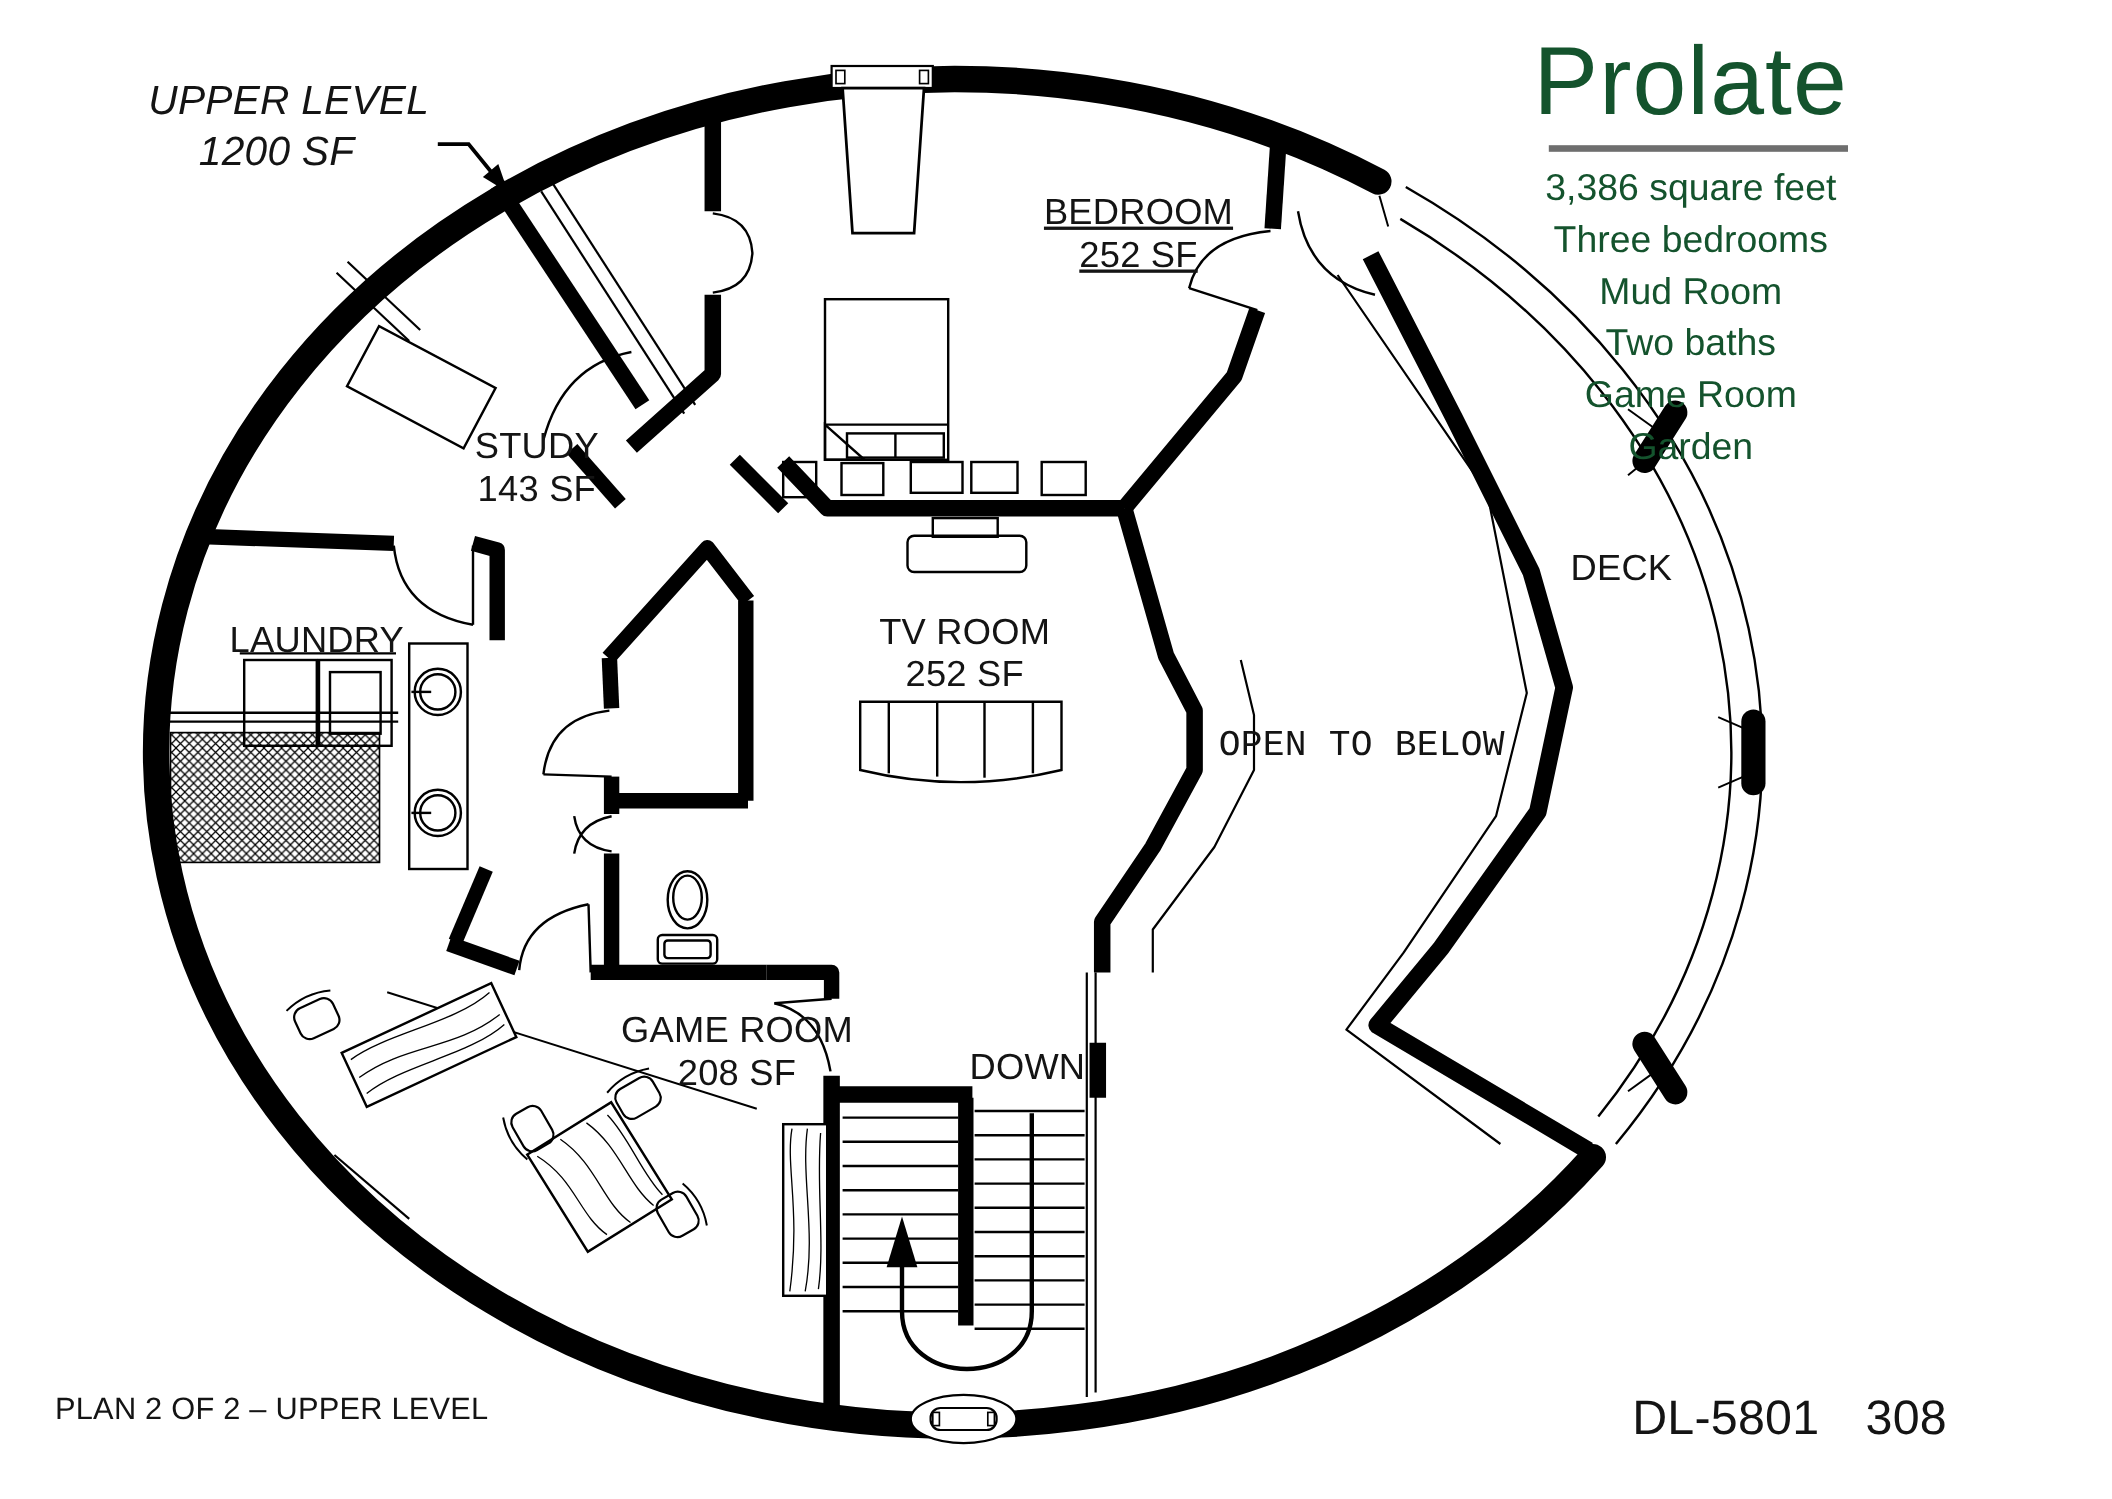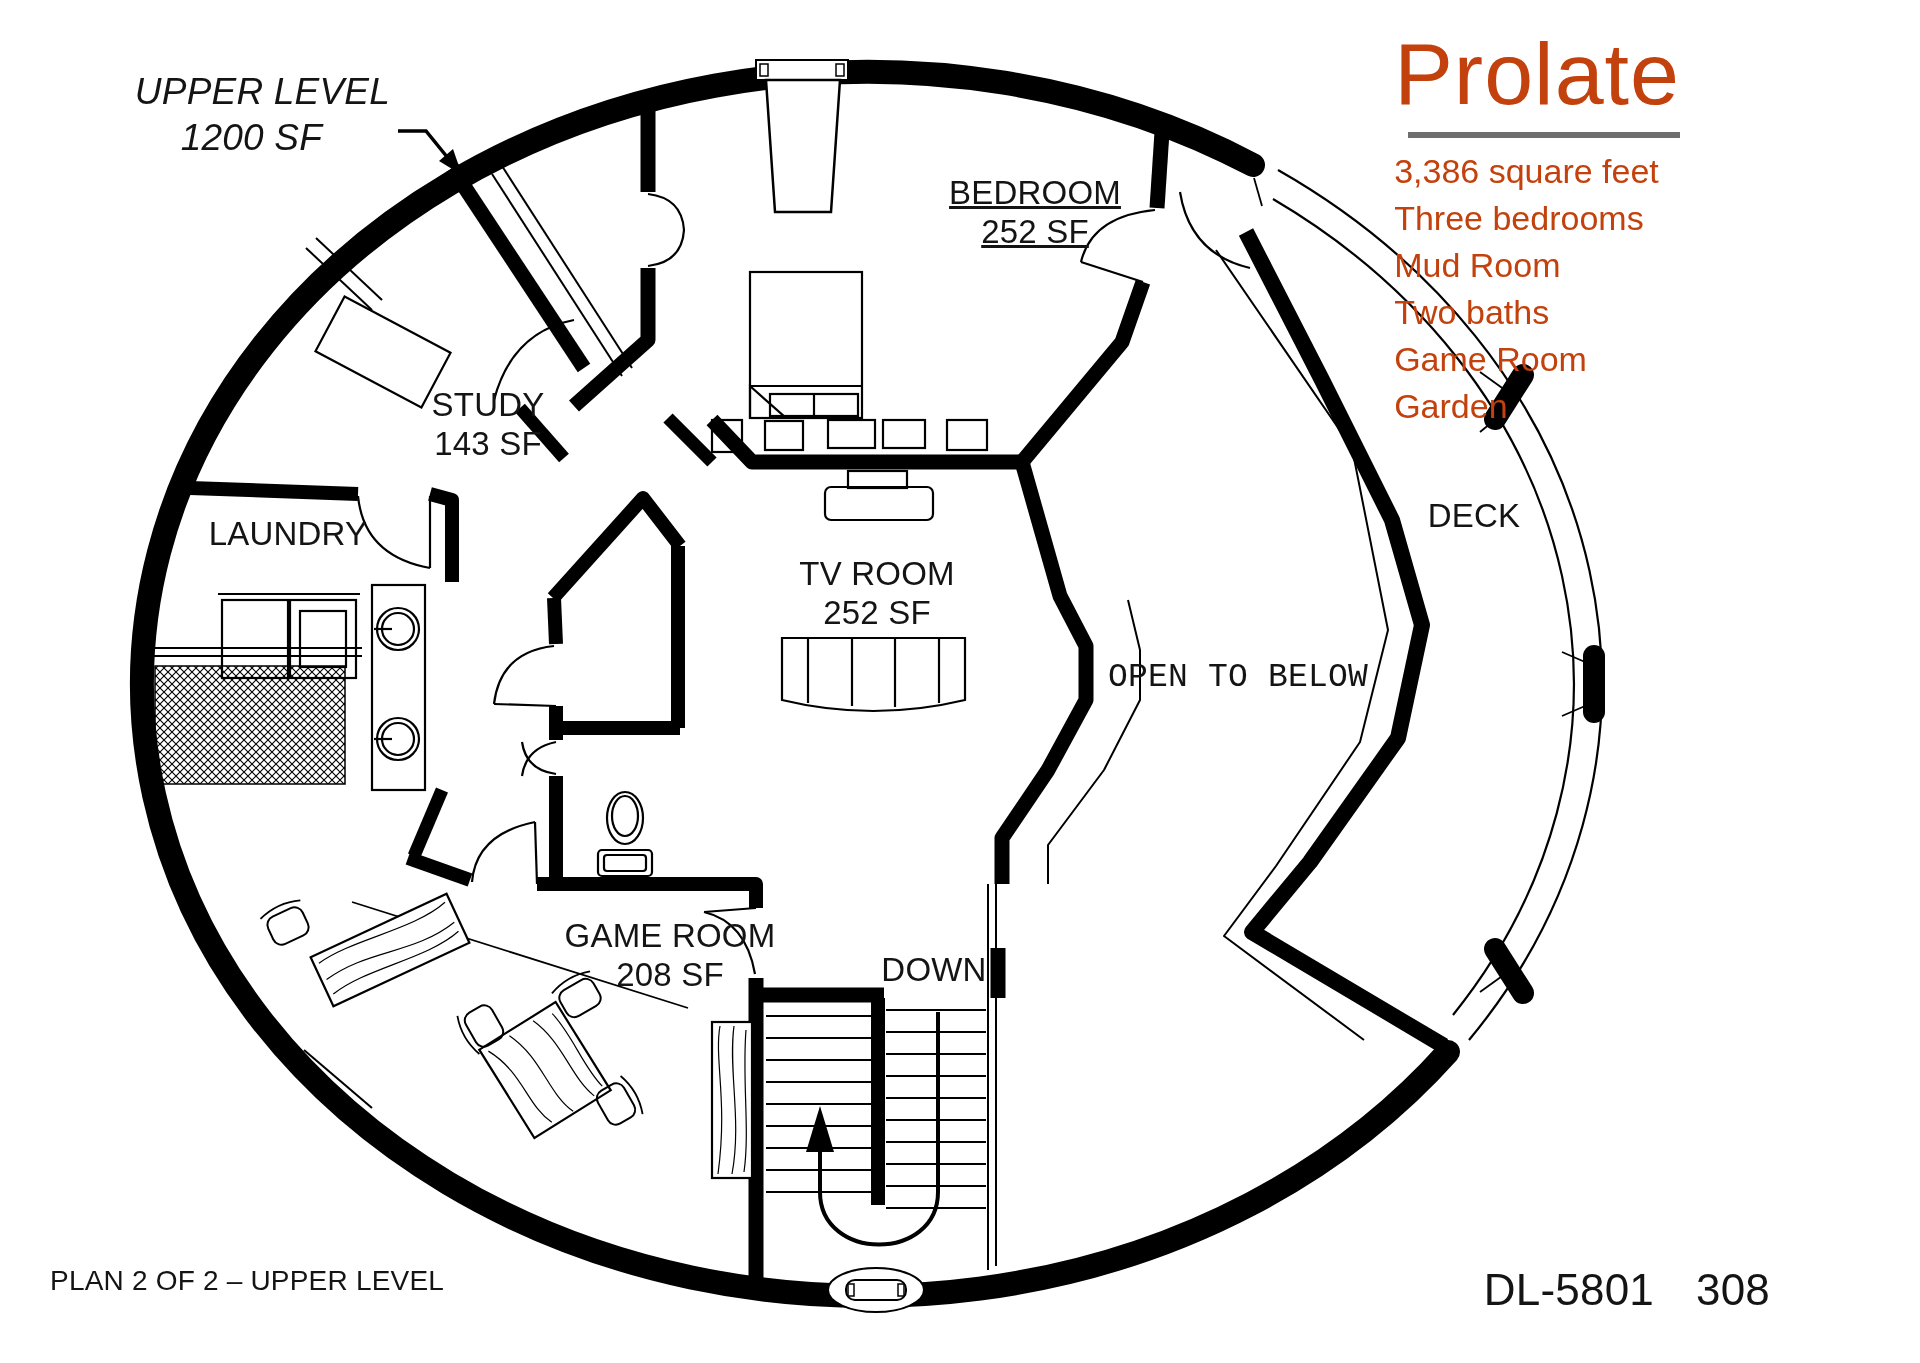--- a/index.html
+++ b/index.html
@@ -11,21 +11,21 @@
   .lbl{
     position:absolute;color:#141414;white-space:nowrap;
     font-family:"Liberation Sans",sans-serif;
     letter-spacing:0.2px;line-height:1.08;
   }
   .room{font-size:33px;text-align:center;transform:translateX(-50%);}
   .room .a2{display:block;margin-top:3px;}
   .pointer{font-size:37px;text-align:center;transform:translateX(-100%);font-style:italic;}
   .pointer .a2{display:block;margin-top:6px;padding-right:22px;}
   .titleblock{
-    position:absolute;right:240px;top:30px;text-align:left;color:#c2410c;
+    position:absolute;right:240px;top:30px;text-align:center;color:#14532d;
   }
   .titleblock .title{font-size:88px;font-weight:400;letter-spacing:1px;line-height:1.0;}
   .titleblock .rule{margin:14px 0 10px auto;width:272px;height:6px;background:#6e6e6e;}
   .titleblock .detail{font-size:34px;line-height:47px;}
   .bottomleft{left:50px;top:1266px;font-size:28px;}
   .bottomright{top:1266px;right:150px;font-size:44px;}
   .bottomright .gap{display:inline-block;width:42px;}
 </style>
 </head>
 <body>
@@ -285,21 +285,21 @@
   <div class="lbl room" style="left:1035px;top:175px;text-decoration:underline;">
     <span>BEDROOM</span>
     <span class="a2">252 SF</span>
   </div>
 
   <div class="lbl room" style="left:488px;top:387px;">
     <span>STUDY</span>
     <span class="a2">143 SF</span>
   </div>
 
-  <div class="lbl room" style="left:288px;top:516px;">
+  <div class="lbl room" style="left:288px;top:564px;">
     <span>LAUNDRY</span>
   </div>
 
   <div class="lbl room" style="left:877px;top:556px;">
     <span>TV ROOM</span>
     <span class="a2">252 SF</span>
   </div>
 
   <div class="lbl room" style="left:1238px;top:660px;font-family:Liberation Mono, monospace;">
     <span>OPEN TO BELOW</span>

